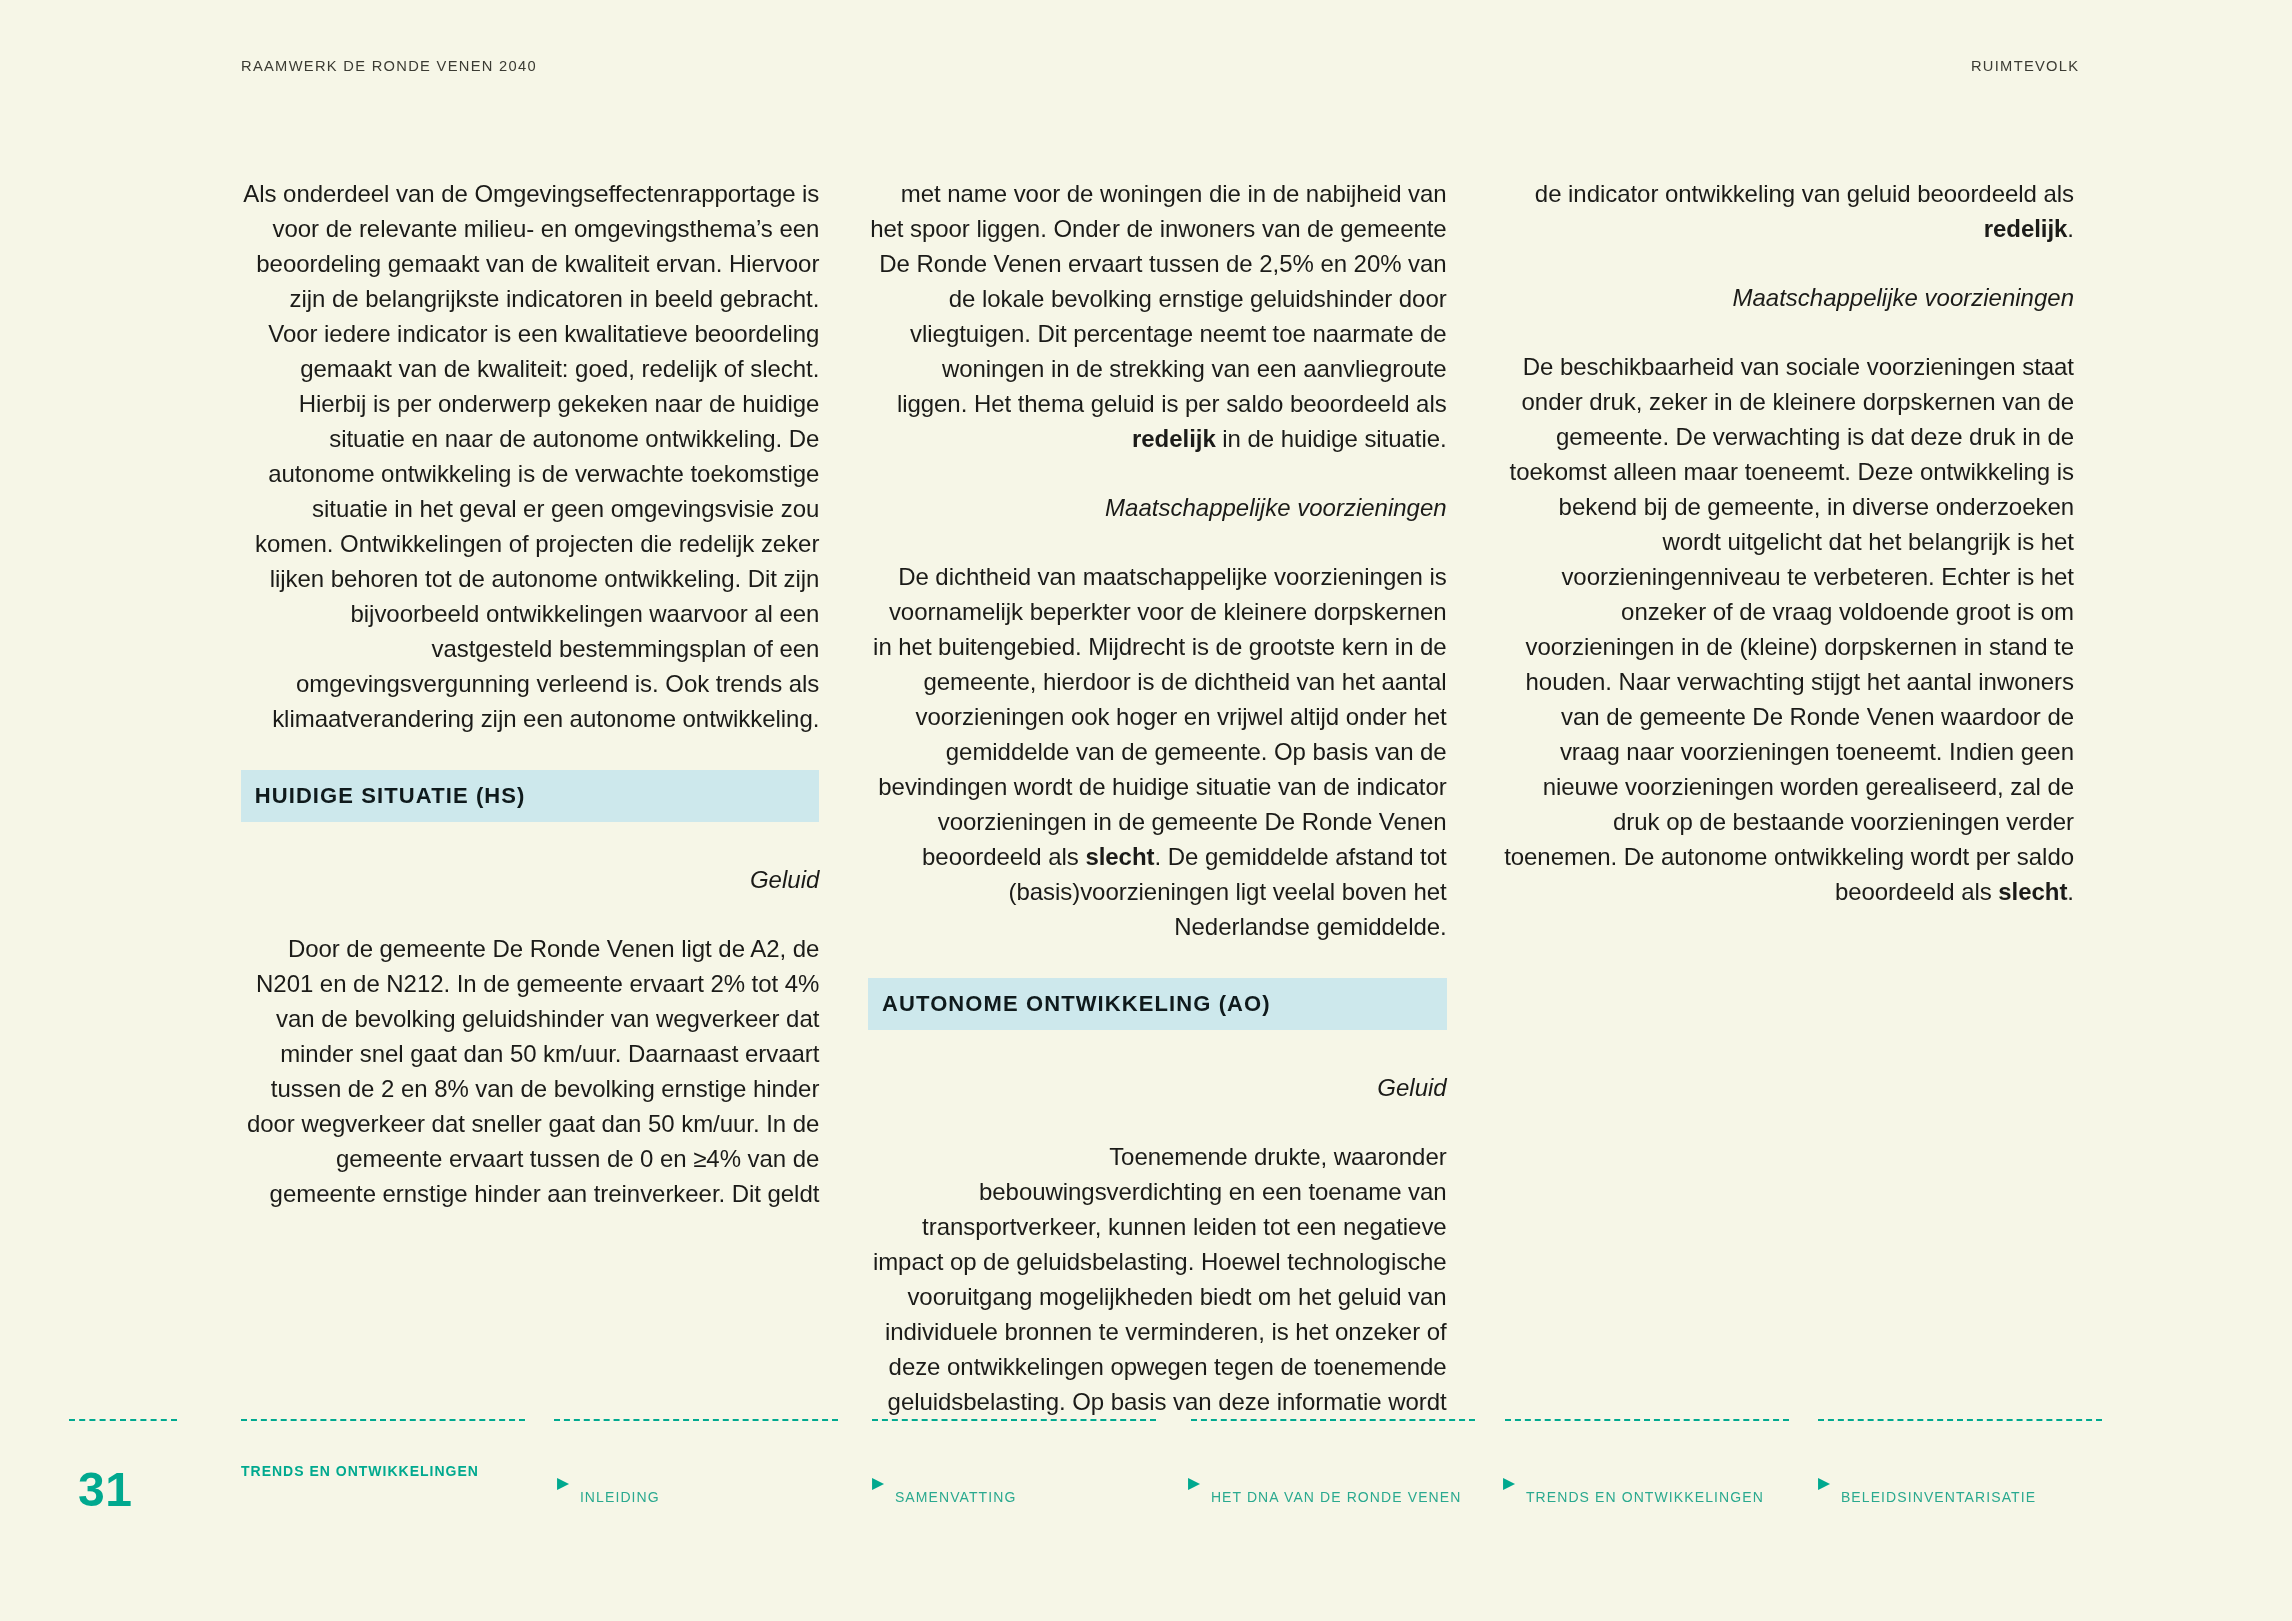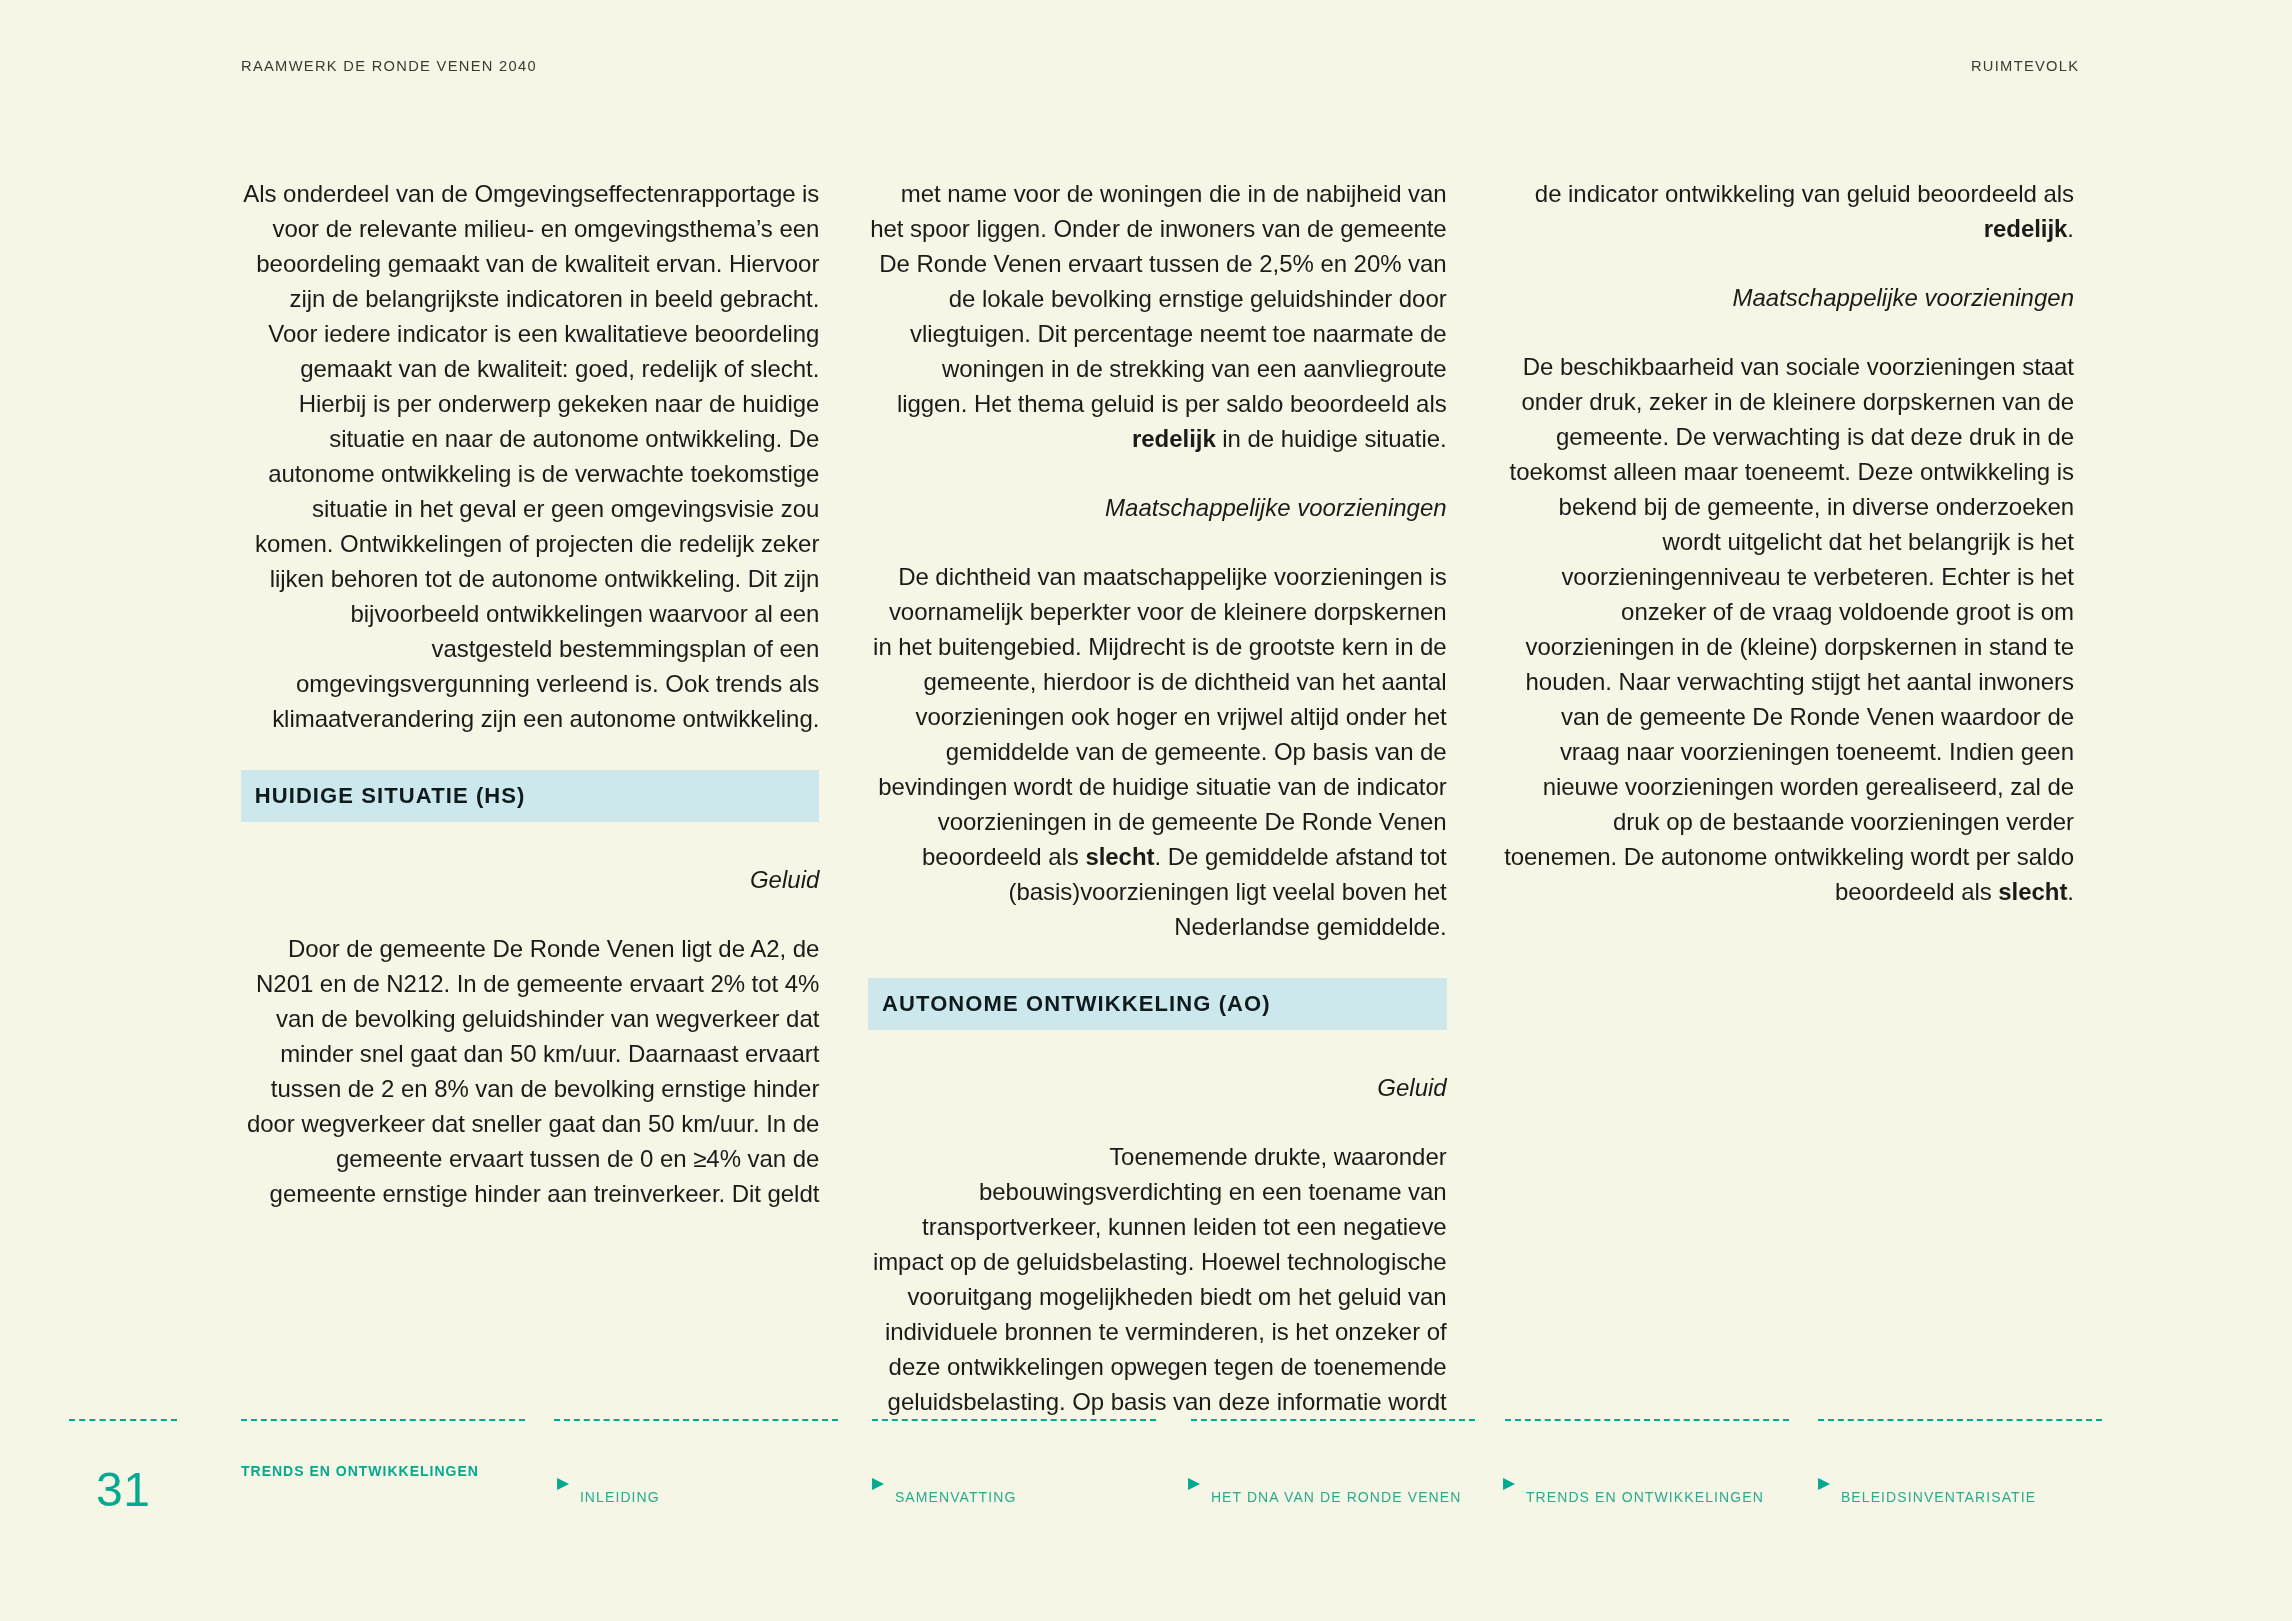--- a/index.html
+++ b/index.html
@@ -81,22 +81,22 @@
     color:#00a98f; font-size:15.7px; margin-right:10.8px; line-height:1;
     display:inline-block; transform:translateY(-1px);
   }
   .fitem .lbl{
     font-size:14px; letter-spacing:1.1px; color:#00a98f;
   }
   .fitem.current .lbl{ font-weight:700; letter-spacing:1px; }
   .fitem.dim .lbl{ color:#2aa98f; font-weight:400;margin-top:26px; }
 
   .pageno{
-    position:absolute; left:96px; top:1462px;
-    font-size:48px; color:#00a98f; font-weight:400; letter-spacing:0.5px;
+    position:absolute; left:78px; top:1462px;
+    font-size:48px; color:#00a98f; font-weight:700; letter-spacing:0.5px;
   }
 </style>
 </head>
 <body>
 
 <div class="page">
 
   <div class="runhead">
     <span class="left">RAAMWERK DE RONDE VENEN 2040</span>
     <span class="right">RUIMTEVOLK</span>

